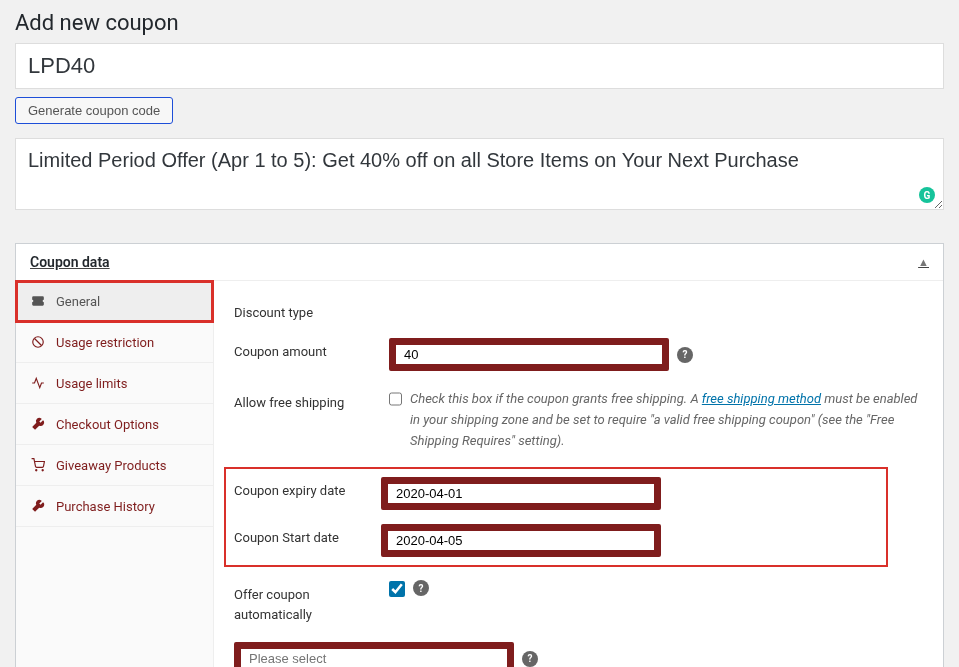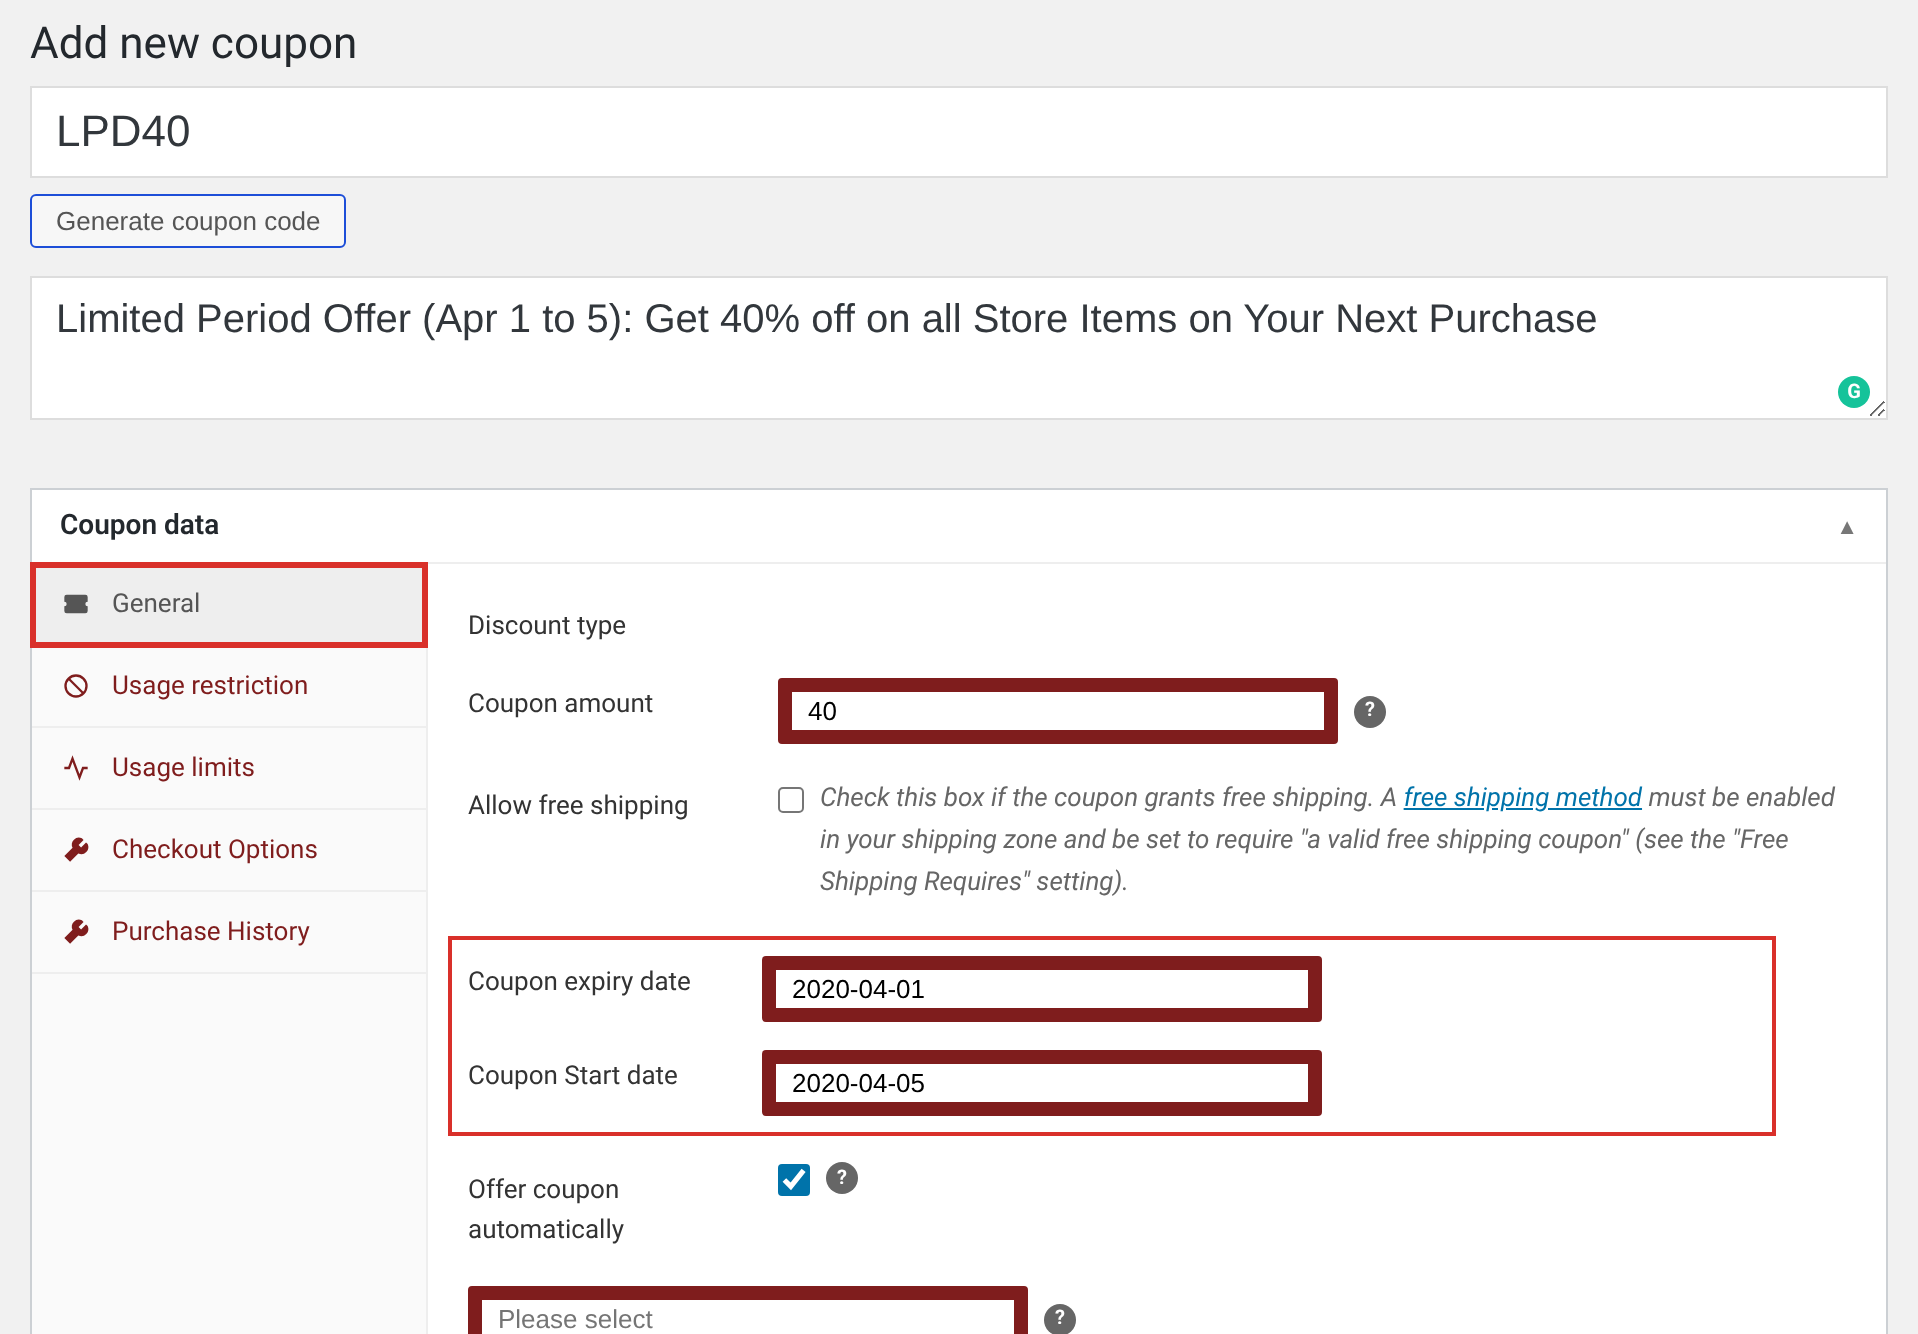--- a/index.html
+++ b/index.html
@@ -81,20 +81,21 @@
   margin-top: 30px;
   background: #fff;
   border: 1px solid #ccd0d4;
 }
 .panel-header {
   display: flex;
   justify-content: space-between;
   align-items: center;
   padding: 10px 14px;
   border-bottom: 1px solid #eee;
+  text-decoration: underline;
 }
 .panel-title {
   font-size: 14px;
   font-weight: 600;
   color: #23282d;
 }
 .panel-toggle {
   color: #777;
   font-size: 11px;
 }
@@ -305,20 +306,30 @@
 
         <div class="tab-item">
           <span class="tab-icon">
             <svg width="14" height="14" viewBox="0 0 24 24" fill="currentColor">
                 <path d="M22 6.92l-1.41-1.41-4.24 4.24-2.12-2.12 4.24-4.24L17.06 2a6 6 0 0 0-8 8L2 17.06 6.94 22l7.06-7.06a6 6 0 0 0 8-8z"></path>
               </svg>
           </span>
           <span>Checkout Options</span>
         </div>
 
+        <div class="tab-item">
+          <span class="tab-icon">
+            <svg width="14" height="14" viewBox="0 0 24 24" fill="none" stroke="currentColor" stroke-width="2">
+                <circle cx="9" cy="21" r="1" fill="currentColor"></circle>
+                <circle cx="20" cy="21" r="1" fill="currentColor"></circle>
+                <path d="M1 1h4l2.68 13.39a2 2 0 0 0 2 1.61h9.72a2 2 0 0 0 2-1.61L23 6H6"></path>
+              </svg>
+          </span>
+          <span>Giveaway Products</span>
+        </div>
 
         <div class="tab-item">
           <span class="tab-icon">
             <svg width="14" height="14" viewBox="0 0 24 24" fill="currentColor">
                 <path d="M22 6.92l-1.41-1.41-4.24 4.24-2.12-2.12 4.24-4.24L17.06 2a6 6 0 0 0-8 8L2 17.06 6.94 22l7.06-7.06a6 6 0 0 0 8-8z"></path>
               </svg>
           </span>
           <span>Purchase History</span>
         </div>
 

